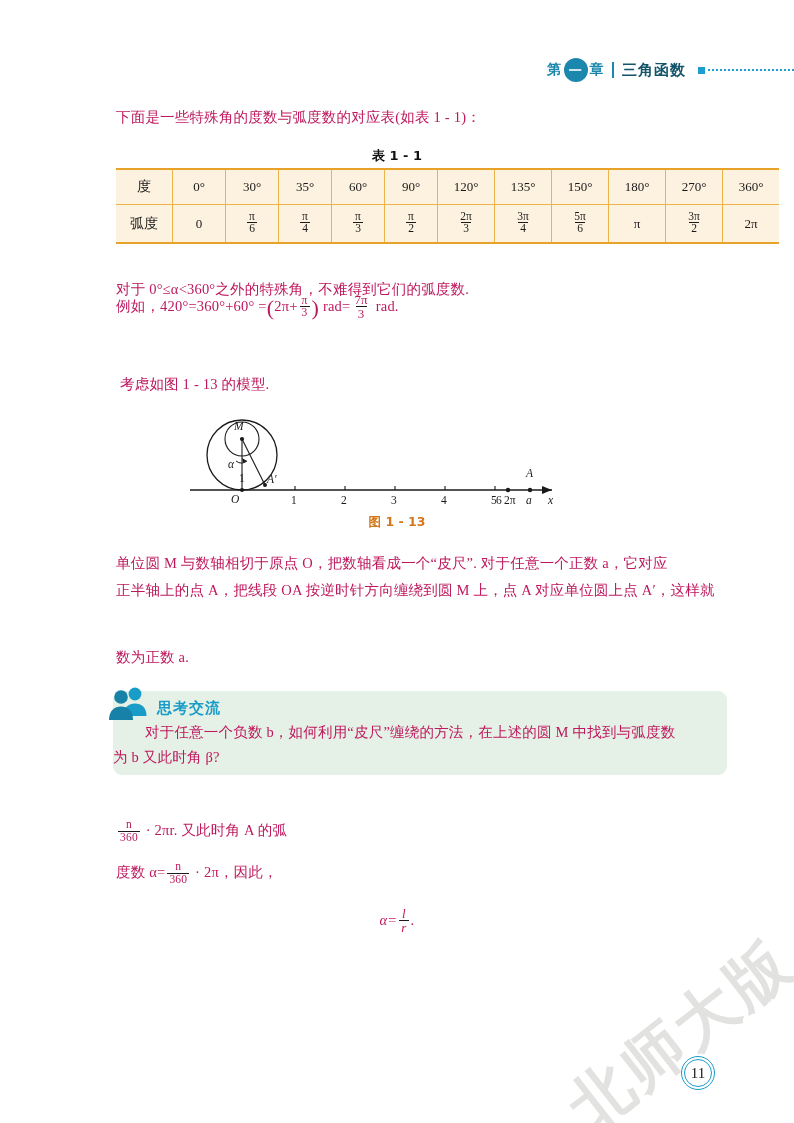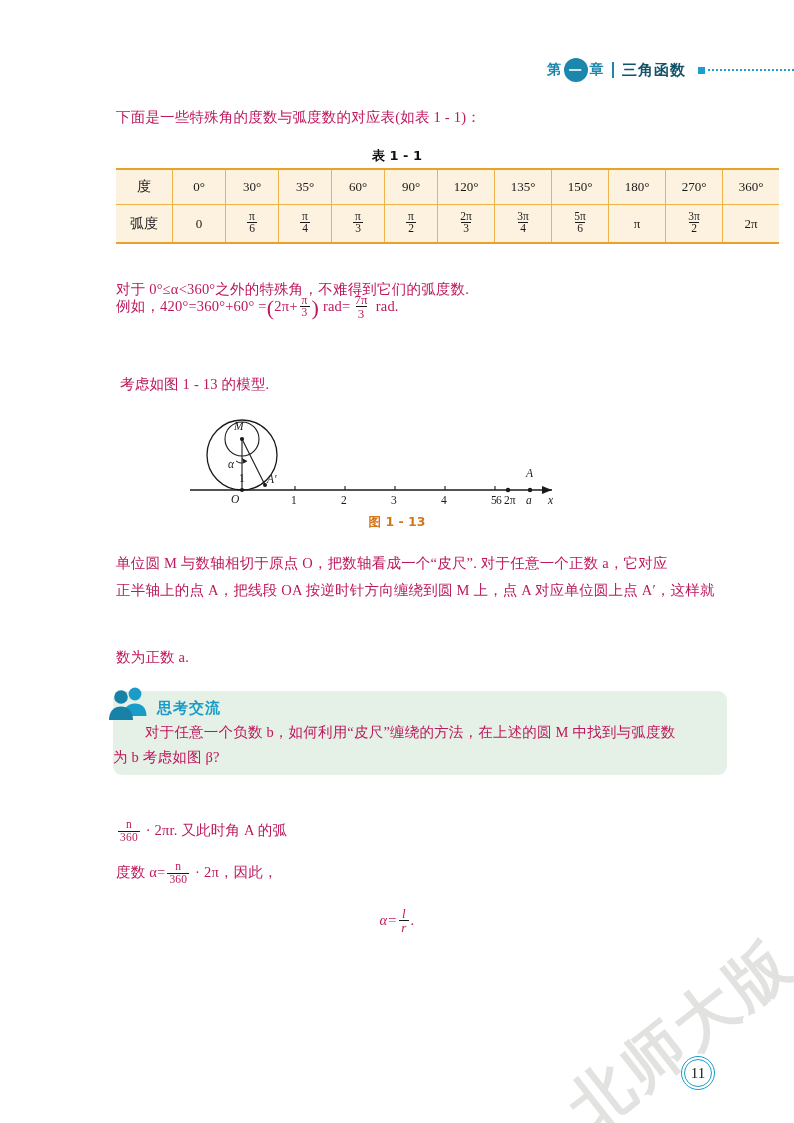--- a/index.html
+++ b/index.html
@@ -301,21 +301,21 @@
   <div class="tebox">
     <svg class="te-icon" viewBox="0 0 50 34">
       <circle cx="28" cy="8" r="6.4" fill="#1a9cc8"></circle>
       <path d="M16.5 30 C16.5 21.5 21.5 17.5 28 17.5 C34.5 17.5 39.5 21.5 39.5 30 Z" fill="#1a9cc8"></path>
       <circle cx="14" cy="11" r="6.8" fill="#1781a8"></circle>
       <path d="M2 34 C2 24.5 7.5 20.5 14 20.5 C20.5 20.5 26 24.5 26 34 Z" fill="#1781a8"></path>
     </svg>
     <div class="te-head">思考交流</div>
     <div class="te-body">
       <div class="ln" style="padding-left:32px;">对于任意一个负数 b，如何利用“皮尺”缠绕的方法，在上述的圆 M 中找到与弧度数</div>
-      <div class="ln" style="padding-left:0px;">为 b 考虑如图 β?</div>
+      <div class="ln" style="padding-left:0px;">为 b 又此时角 β?</div>
     </div>
   </div>
 
   <div class="ln" style="left:116px;top:820px;">
     <span class="frac">
         <span class="num">n</span>
         <span class="den">360</span>
       </span><span> · 2πr. 又此时角 A 的弧</span>
   </div>
   <div class="ln" style="left:116px;top:862px;">

